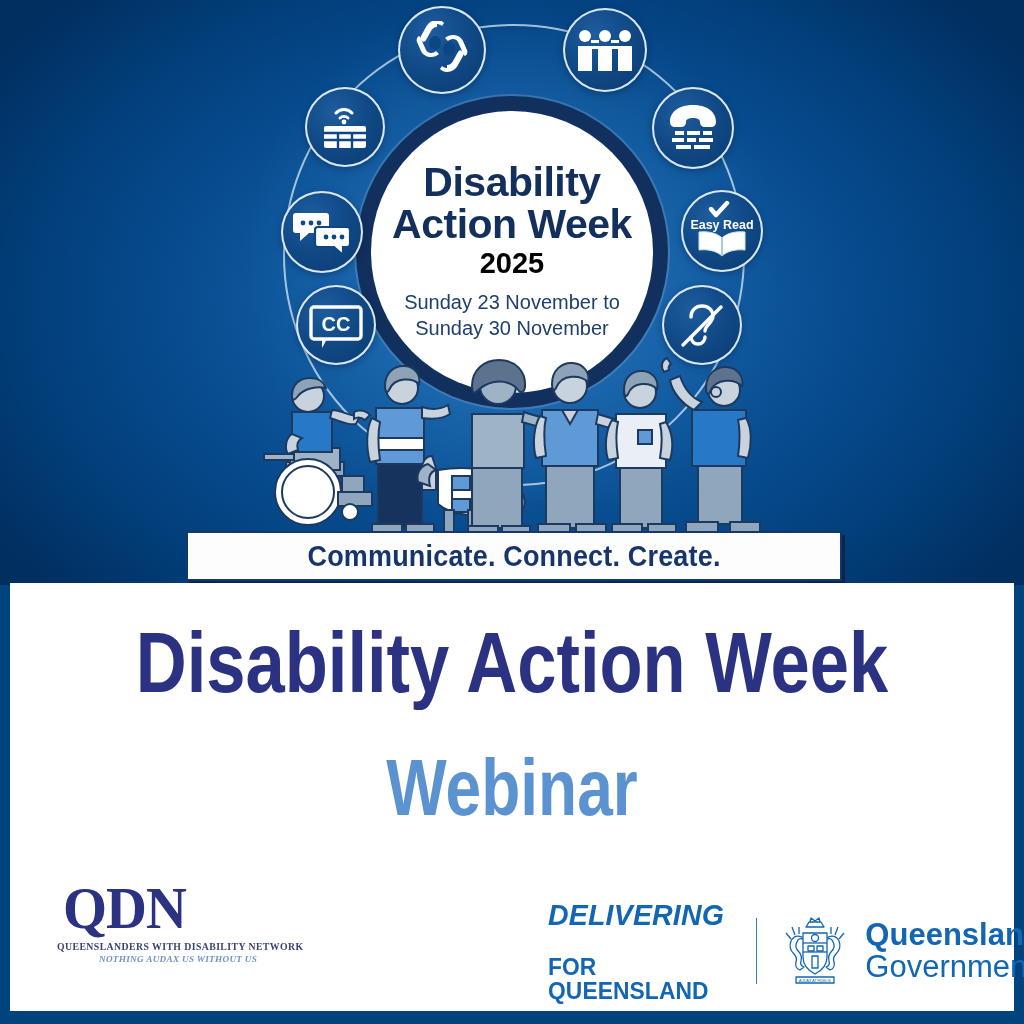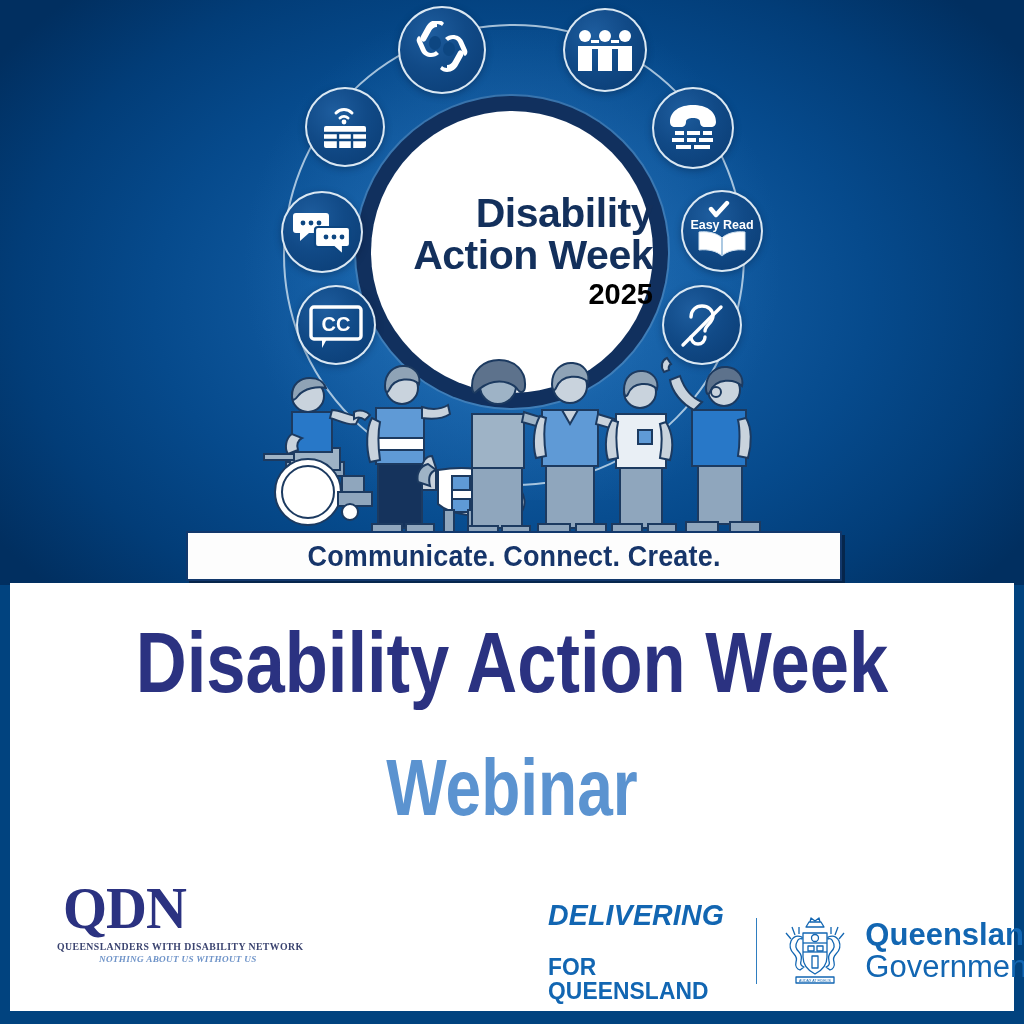--- a/index.html
+++ b/index.html
@@ -32,21 +32,21 @@
   
   .ring-thick{
     position:absolute;left:356px;top:96px;width:312px;height:312px;
     border-radius:50%;
     background:#11305e;
     box-shadow:0 0 0 2px rgba(255,255,255,.16);
   }
   .disc{
     position:absolute;left:371px;top:111px;width:282px;height:282px;border-radius:50%;
     background:#ffffff;
-    display:flex;flex-direction:column;align-items:flex-end;justify-content:center;
+    display:flex;flex-direction:column;align-items:center;justify-content:center;
     text-align:center;
   }
   .disc .ttl{
     color:#13305c;font-weight:bold;line-height:1.02;
     font-size:41px;letter-spacing:-.5px;
   }
   .disc .yr{color:#000000;font-weight:bold;font-size:29px;line-height:1.18;}
   .disc .dates{color:#1d3f6b;font-size:20px;line-height:1.28;margin-top:10px;font-weight:400;}
 
   
@@ -133,20 +133,24 @@
   <div class="artwork">
     <div class="bloom"></div>
 
     <div class="ring-thin"></div>
     <div class="ring-thick"></div>
 
     <div class="disc">
       <div class="ttl">Disability</div>
       <div class="ttl">Action Week</div>
       <div class="yr">2025</div>
+      <div class="dates">
+        <div>Sunday 23 November to</div>
+        <div>Sunday 30 November</div>
+      </div>
     </div>
 
     <div class="bub" style="left:398px;top:6px;width:84px;height:84px;">
       <svg width="62" height="58" viewBox="0 0 62 58" aria-hidden="true">
         <g fill="#ffffff">
           <path d="M26 6c-3 0-5 2-6 4l-5 9c-1 2-3 2-4 1-2-1-2-3-1-5l5-9c2-4 6-7 11-7 3 0 5 1 7 3l-2 3c-1-1-3-2-5-2z"></path>
           <path d="M8 15c-2 1-3 4-2 6l4 9c2 4 6 6 10 6 3 0 6-1 8-3l-3-3c-1 1-3 2-5 2-2 0-4-1-5-3l-4-9c-1-2-2-5-3-5z"></path>
           <ellipse cx="24" cy="22" rx="6" ry="7" fill="#0d4681"></ellipse>
           <path d="M36 52c3 0 5-2 6-4l5-9c1-2 3-2 4-1 2 1 2 3 1 5l-5 9c-2 4-6 7-11 7-3 0-5-1-7-3l2-3c1 1 3 2 5 2z" transform="translate(0,-8)"></path>
           <path d="M54 43c2-1 3-4 2-6l-4-9c-2-4-6-6-10-6-3 0-6 1-8 3l3 3c1-1 3-2 5-2 2 0 4 1 5 3l4 9c1 2 2 5 3 5z" transform="translate(0,-8)"></path>
@@ -366,21 +370,21 @@
   </div>
 
   <div class="panel">
     <div class="headline">Disability Action Week</div>
     <div class="subhead">Webinar</div>
   </div>
 
   <div class="qdn">
     <div class="mark">QDN</div>
     <div class="l1">QUEENSLANDERS WITH DISABILITY NETWORK</div>
-    <div class="l2">NOTHING ABOUT US WITHOUT US</div>
+    <div class="l2">NOTHING AUDAX US WITHOUT US</div>
   </div>
 
   <div class="qgov">
     <div class="delivering">
       <div class="d1">DELIVERING</div>
       <div class="d2">FOR QUEENSLAND</div>
     </div>
 
     <div class="divider"></div>
 

